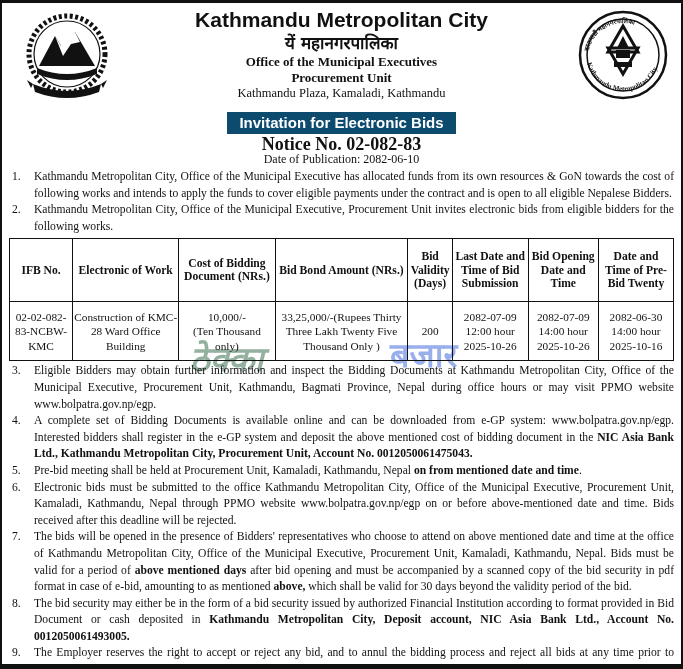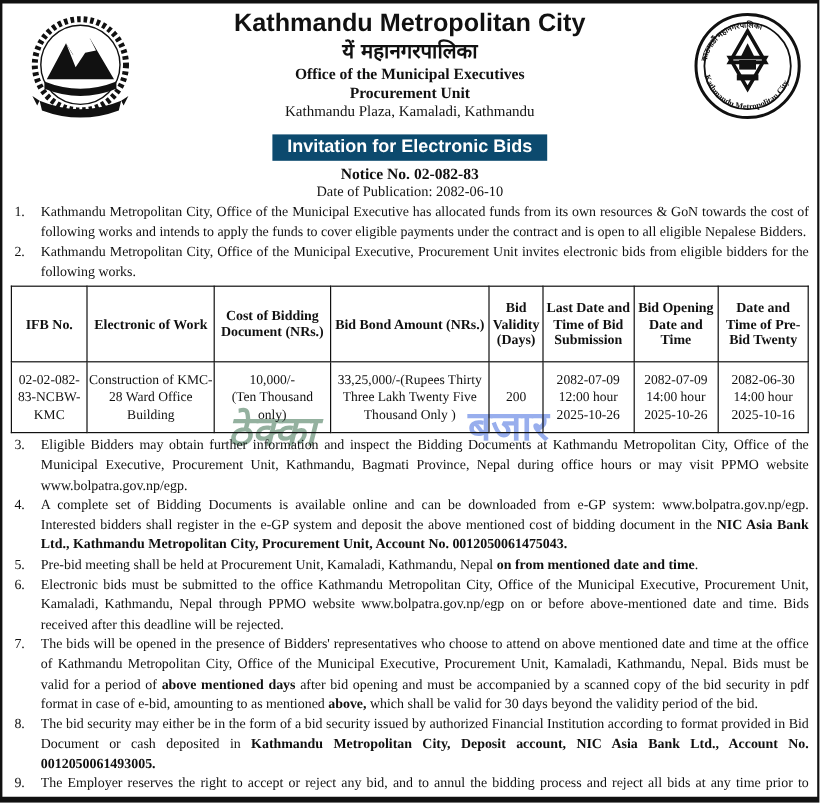--- a/index.html
+++ b/index.html
@@ -30,21 +30,21 @@
   }
   .office{font-weight:bold;font-size:13px;line-height:16px;}
   .unit{font-weight:bold;font-size:13px;line-height:16px;}
   .address{font-size:12.5px;line-height:15px;}
   .banner-wrap{text-align:center;margin:4px 0 3px 0;}
   .banner{
     display:inline-block;background:#0c4a6e;color:#fff;
     font-family:"Liberation Sans", sans-serif;font-weight:bold;
     font-size:15px;padding:2px 12px 3px 12px;
   }
-  .notice-no{text-align:center;font-weight:bold;font-size:13px;line-height:15px;}
+  .notice-no{text-align:center;font-weight:bold;font-size:18px;line-height:15px;}
   .pub-date{text-align:center;font-size:12px;line-height:15px;margin-bottom:2px;}
   
   ol.numlist{list-style:none;margin:0;padding:0;counter-reset:item;}
   ol.numlist.start3{counter-reset:item 2;}
   ol.numlist li{
     position:relative;padding-left:25px;
     font-size:11.6px;line-height:16.6px;text-align:justify;
   }
   ol.numlist li::before{
     counter-increment:item;content:counter(item) ".";

